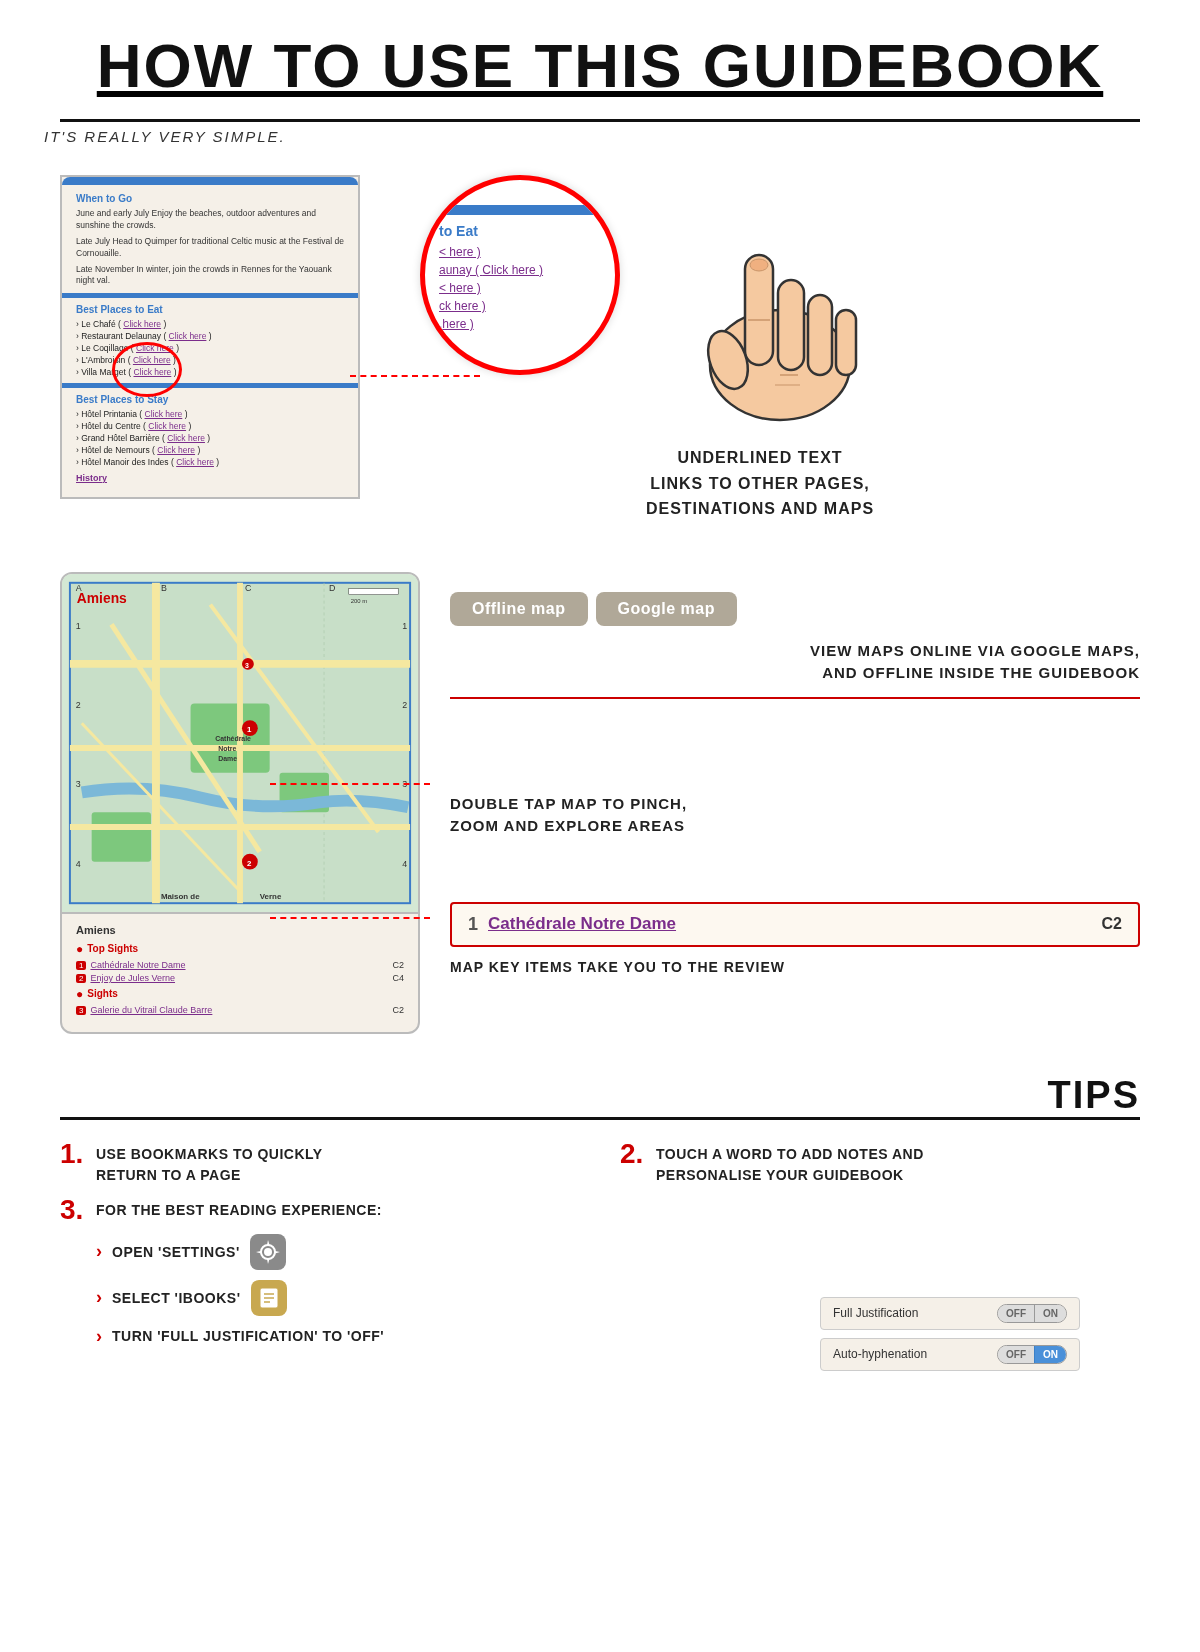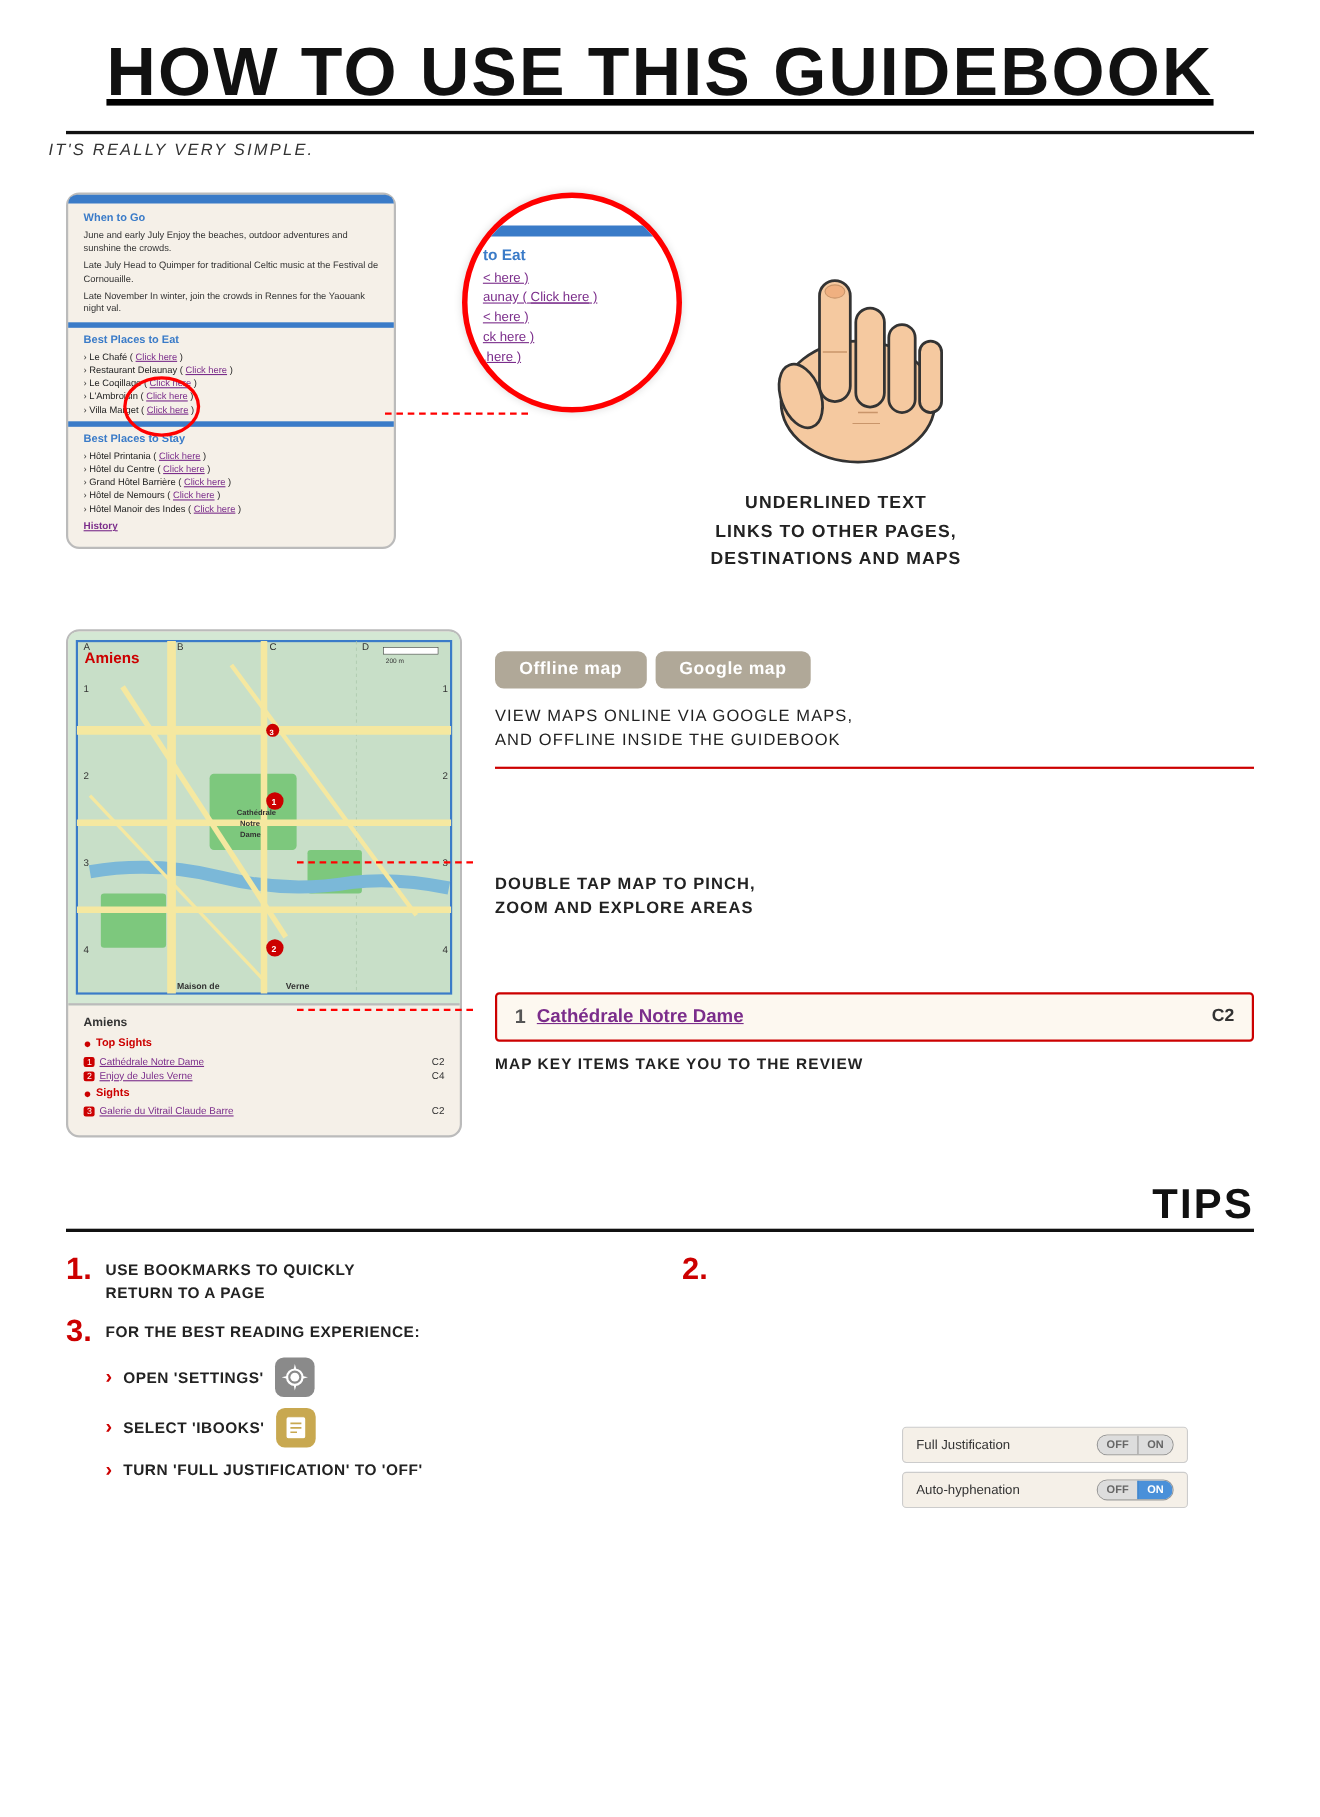--- a/index.html
+++ b/index.html
@@ -47,21 +47,21 @@
       display: flex;
       align-items: flex-start;
       padding: 10px 60px 30px;
       gap: 20px;
     }
     .guidebook-mockup {
       width: 300px;
       min-width: 300px;
       background: #f5f0e8;
       border: 2px solid #bbb;
-      border-radius: 12px;
+      border-radius: 0;
       padding: 14px;
       font-size: 9px;
       color: #222;
       position: relative;
     }
     .mockup-blue-bar {
       background: #3a7bc8;
       height: 8px;
       margin: -14px -14px 8px -14px;
       border-radius: 10px 10px 0 0;
@@ -224,28 +224,29 @@
     .map-btn-offline {
       background: #b0a898;
       color: #fff;
     }
     .map-btn-google {
       background: #b0a898;
       color: #fff;
     }
     .map-desc {
       font-size: 15px;
-      font-weight: 400;
+      font-weight: 700;
       text-transform: uppercase;
       letter-spacing: 1px;
       color: #222;
       line-height: 1.5;
       border-bottom: 2.5px solid #cc0000;
       padding-bottom: 12px;
       margin-bottom: 10px;
+      text-align: right;
     }
     .map-desc2 {
       font-size: 15px;
       font-weight: 700;
       text-transform: uppercase;
       letter-spacing: 1px;
       color: #222;
       line-height: 1.5;
       margin-top: 30px;
     }
@@ -635,20 +636,21 @@
   </div>
   <div class="tips-divider"></div>
 
   <div class="tips-grid">
     <div class="tip-item">
       <span class="tip-number">1.</span>
       <div class="tip-text">USE BOOKMARKS TO QUICKLY<br>RETURN TO A PAGE</div>
     </div>
     <div class="tip-item">
       <span class="tip-number">2.</span>
+      <div class="tip-text">TOUCH A WORD TO ADD NOTES AND<br>PERSONALISE YOUR GUIDEBOOK</div>
     </div>
 
     <div class="tip3-content">
       <div class="tip3-row">
         <span class="tip-number">3.</span>
         <div class="tip-text">FOR THE BEST READING EXPERIENCE:</div>
       </div>
       <div class="tip3-subitems">
 
         <div class="tip3-subitem">

